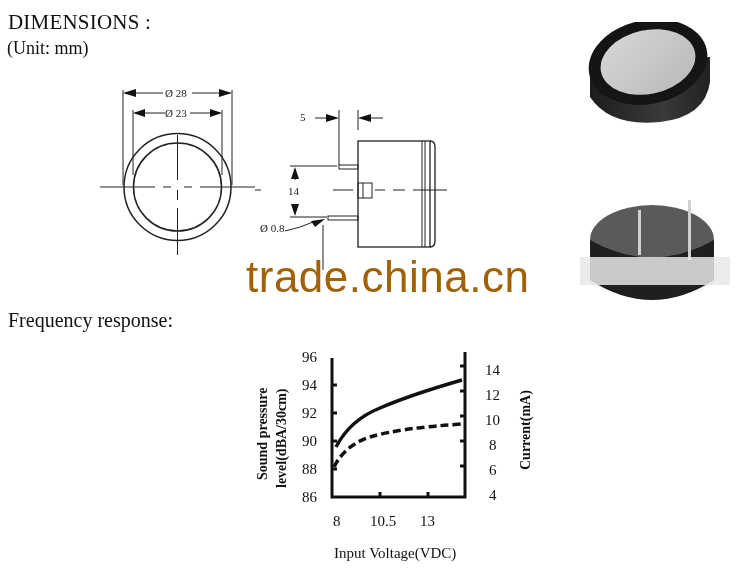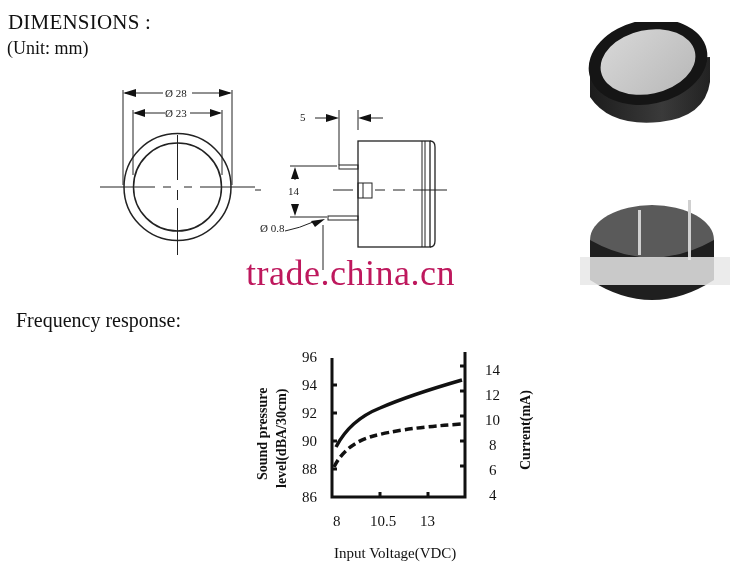--- a/index.html
+++ b/index.html
@@ -1,21 +1,21 @@
 <!DOCTYPE html>
 <html><head>
 <meta charset="utf-8">
 <style>
   html, body { margin:0; padding:0; background:#ffffff; }
   body { width:737px; height:575px; position:relative; overflow:hidden; font-family:"Liberation Serif", serif; color:#111; }
   .abs { position:absolute; }
   .heading { font-size:21px; left:8px; top:10px; letter-spacing:0.2px; }
   .unit { font-size:18px; left:7px; top:38px; }
-  .freq { font-size:20px; left:16px; top:309px; }
-  .watermark { font-family:Liberation Serif, serif; font-size:36px; color:#be185d; left:246px; top:252px; letter-spacing:0.5px; }
+  .freq { font-size:20px; left:8px; top:309px; }
+  .watermark { font-family:Liberation Sans, sans-serif; font-size:44px; color:#a16207; left:246px; top:252px; letter-spacing:0.5px; }
   svg text { font-family:"Liberation Serif", serif; }
   .photo { position:absolute; }
 </style>
 </head>
 <body>
 
 <div class="abs heading">DIMENSIONS :</div>
 <div class="abs unit">(Unit: mm)</div>
 
 <svg class="abs" style="left:95px;top:80px;" width="170" height="190">

